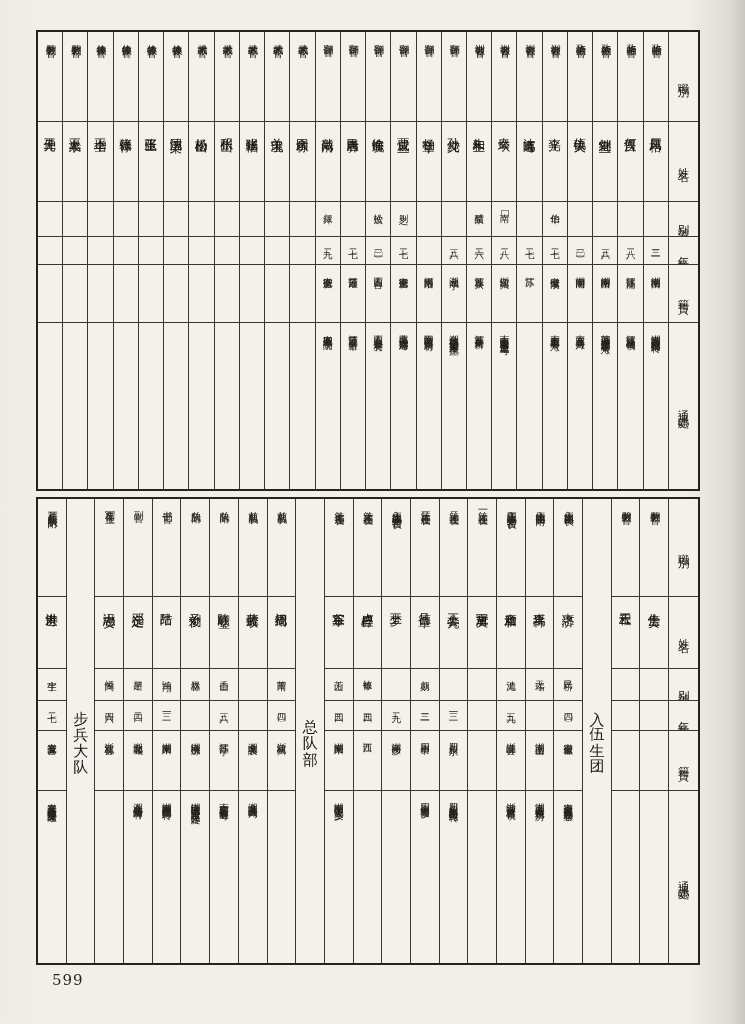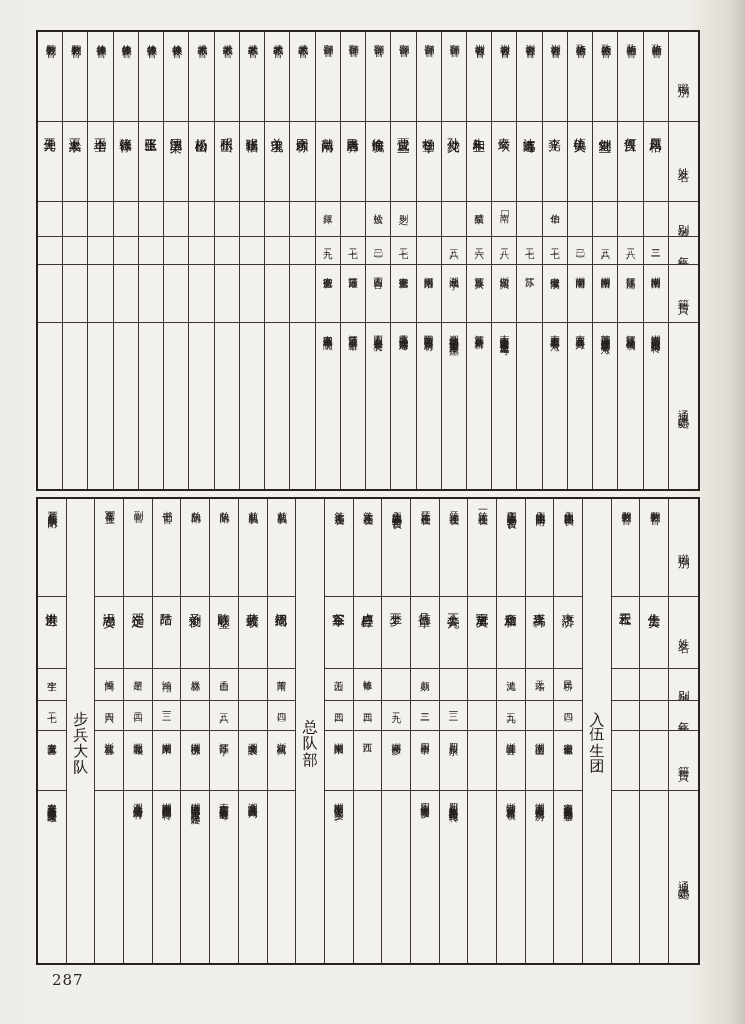--- a/index.html
+++ b/index.html
@@ -838,14 +838,14 @@
         </div>
         <div class="cell hcell c-origin">
           <span class="vtext hlabel">籍貫</span>
         </div>
         <div class="cell hcell c-address">
           <span class="vtext hlabel">通訊處</span>
         </div>
       </div>
     </div>
 
-  <div class="pageno">287</div>
+  <div class="pageno">599</div>
 </div>
 
 </body></html>

